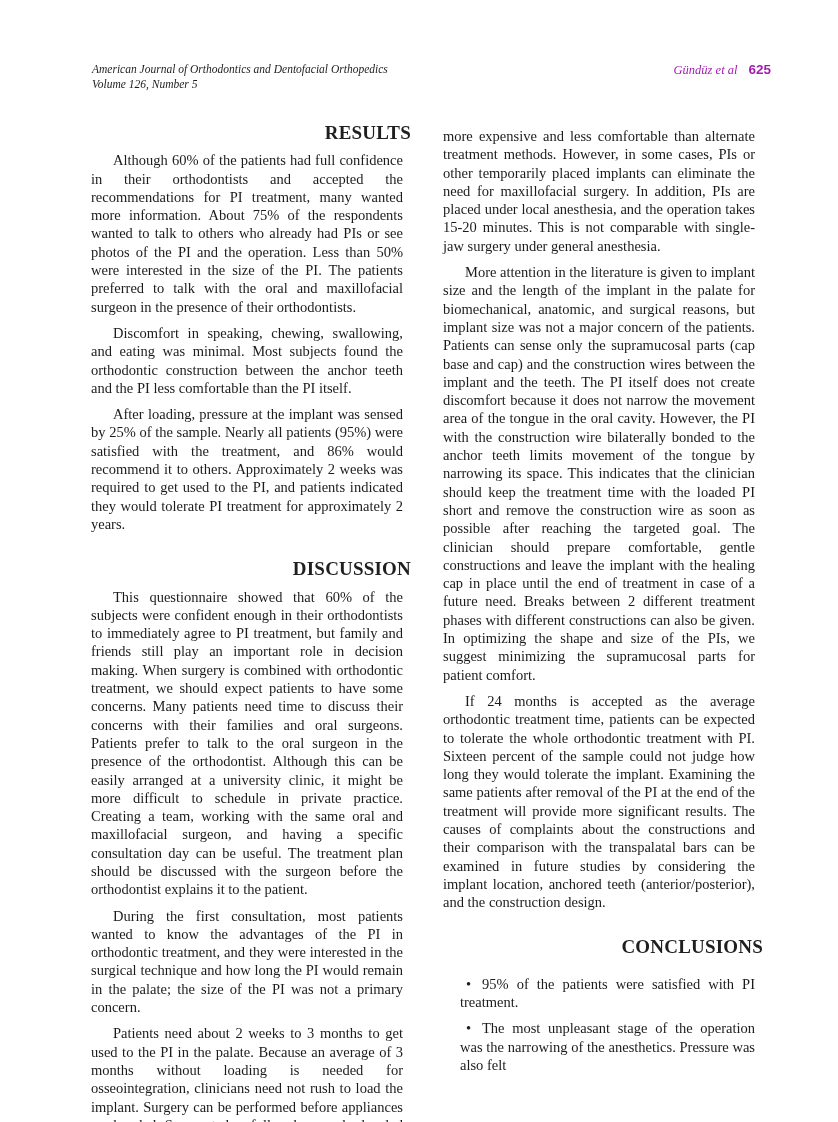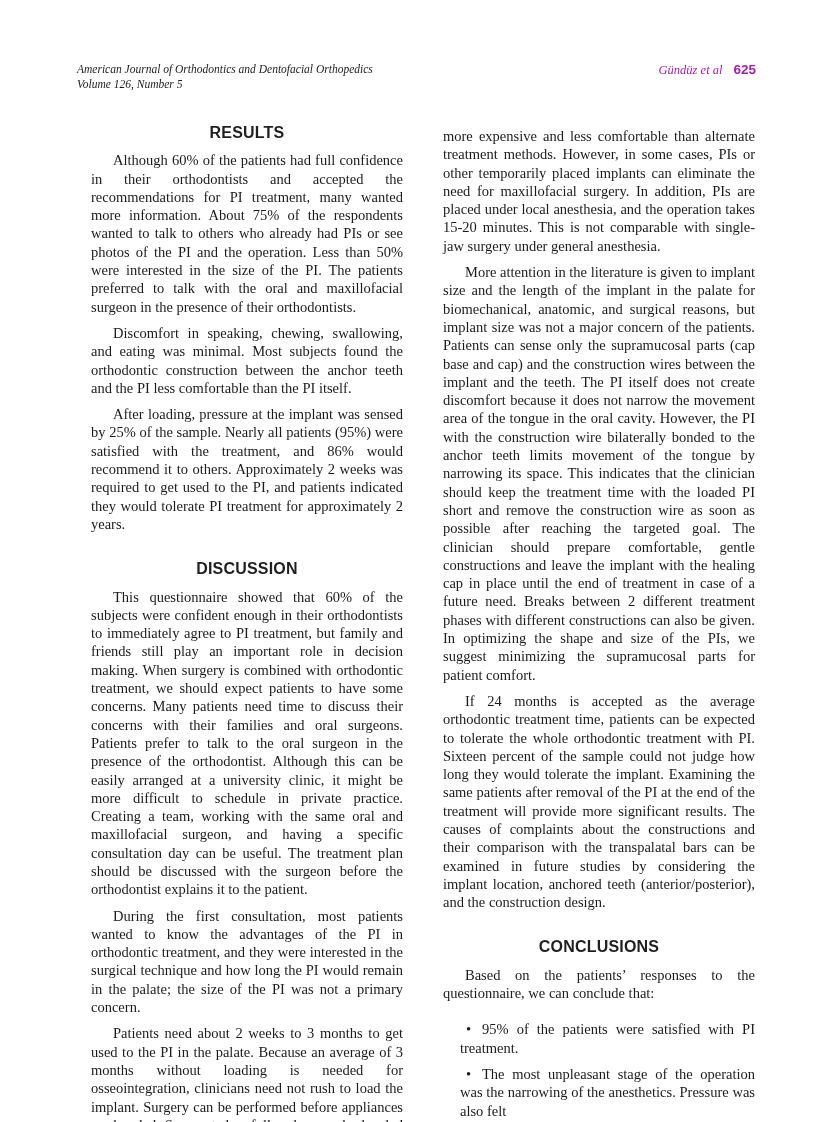--- a/index.html
+++ b/index.html
@@ -8,21 +8,21 @@
     width: 838px;
     height: 1122px;
     margin: 0 auto;
     background: #ffffff;
     overflow: hidden;
   }
   
   .header {
     position: absolute;
     top: 62px;
-    left: 77px;
+    left: 92px;
     width: 679px;
     display: flex;
     justify-content: space-between;
     align-items: flex-start;
   }
   .jline {
     font-family: "Liberation Serif", serif;
     font-style: italic;
     font-size: 11.5px;
     line-height: 14.5px;
@@ -55,27 +55,27 @@
     width: 328px;
     font-family: "Liberation Serif", serif;
     font-size: 14.5px;
     line-height: 18.3px;
     text-align: justify;
     color: #1b1b1b;
   }
   .col p { margin: 8px; text-indent: 22px; }
   .col p.cont { text-indent: 0; }
   h2.sec {
-    font-family: Liberation Sans, sans-serif;
+    font-family: Liberation Serif, serif;
     font-weight: bold;
-    font-size: 16px;
+    font-size: 19px;
     letter-spacing: 0.2px;
     color: #1f1f1f;
     margin: 27px 0 9px 0;
-    text-align: center;
+    text-align: right;
   }
   h2.sec.first { margin-top: 0; padding-top: 5px; }
   .bullets { margin-top: 18px; }
   .bullet {
     position: relative;
     padding-left: 17px;
     text-indent: 0;
     margin: 0;
   }
   .bullet .marker {
@@ -111,21 +111,20 @@
       <p>During the first consultation, most patients wanted to know the advantages of the PI in orthodontic treatment, and they were interested in the surgical technique and how long the PI would remain in the palate; the size of the PI was not a primary concern.</p>
       <p>Patients need about 2 weeks to 3 months to get used to the PI in the palate. Because an average of 3 months without loading is needed for osseointegration, clinicians need not rush to load the implant. Surgery can be performed before appliances are bonded. Segmented or full arches can be leveled during the healing period without using the maximum anchorage of the PI.</p>
       <p>The already opinion is that clinical and laboratory procedures for a PI are complicated, and that PIs are</p>
     </div>
 
     <div class="col">
       <p class="cont">more expensive and less comfortable than alternate treatment methods. However, in some cases, PIs or other temporarily placed implants can eliminate the need for maxillofacial surgery. In addition, PIs are placed under local anesthesia, and the operation takes 15-20 minutes. This is not comparable with single-jaw surgery under general anesthesia.</p>
       <p>More attention in the literature is given to implant size and the length of the implant in the palate for biomechanical, anatomic, and surgical reasons, but implant size was not a major concern of the patients. Patients can sense only the supramucosal parts (cap base and cap) and the construction wires between the implant and the teeth. The PI itself does not create discomfort because it does not narrow the movement area of the tongue in the oral cavity. However, the PI with the construction wire bilaterally bonded to the anchor teeth limits movement of the tongue by narrowing its space. This indicates that the clinician should keep the treatment time with the loaded PI short and remove the construction wire as soon as possible after reaching the targeted goal. The clinician should prepare comfortable, gentle constructions and leave the implant with the healing cap in place until the end of treatment in case of a future need. Breaks between 2 different treatment phases with different constructions can also be given. In optimizing the shape and size of the PIs, we suggest minimizing the supramucosal parts for patient comfort.</p>
       <p>If 24 months is accepted as the average orthodontic treatment time, patients can be expected to tolerate the whole orthodontic treatment with PI. Sixteen percent of the sample could not judge how long they would tolerate the implant. Examining the same patients after removal of the PI at the end of the treatment will provide more significant results. The causes of complaints about the constructions and their comparison with the transpalatal bars can be examined in future studies by considering the implant location, anchored teeth (anterior/posterior), and the construction design.</p>
       <h2 class="sec">CONCLUSIONS</h2>
-      <p>Based on the patients’ responses to the questionnaire, we can conclude that:</p>
       <div class="bullets">
         <p class="bullet"><span class="marker">•</span><span>95% of the patients were satisfied with PI treatment.</span></p>
         <p class="bullet"><span class="marker">•</span><span>The most unpleasant stage of the operation was the narrowing of the anesthetics. Pressure was also felt</span></p>
       </div>
     </div>
 
   </div>
 
 </div>
 

